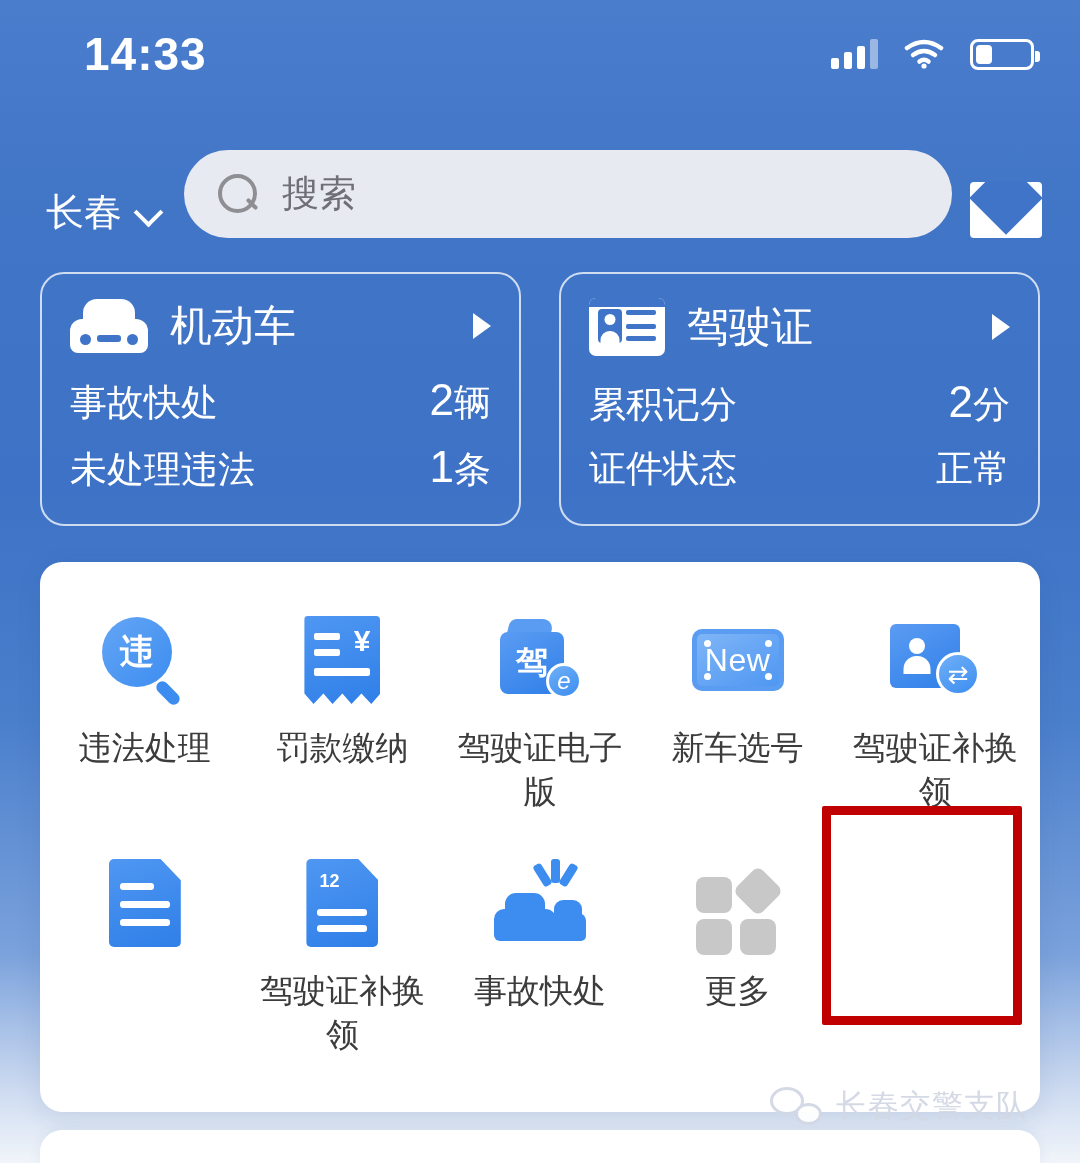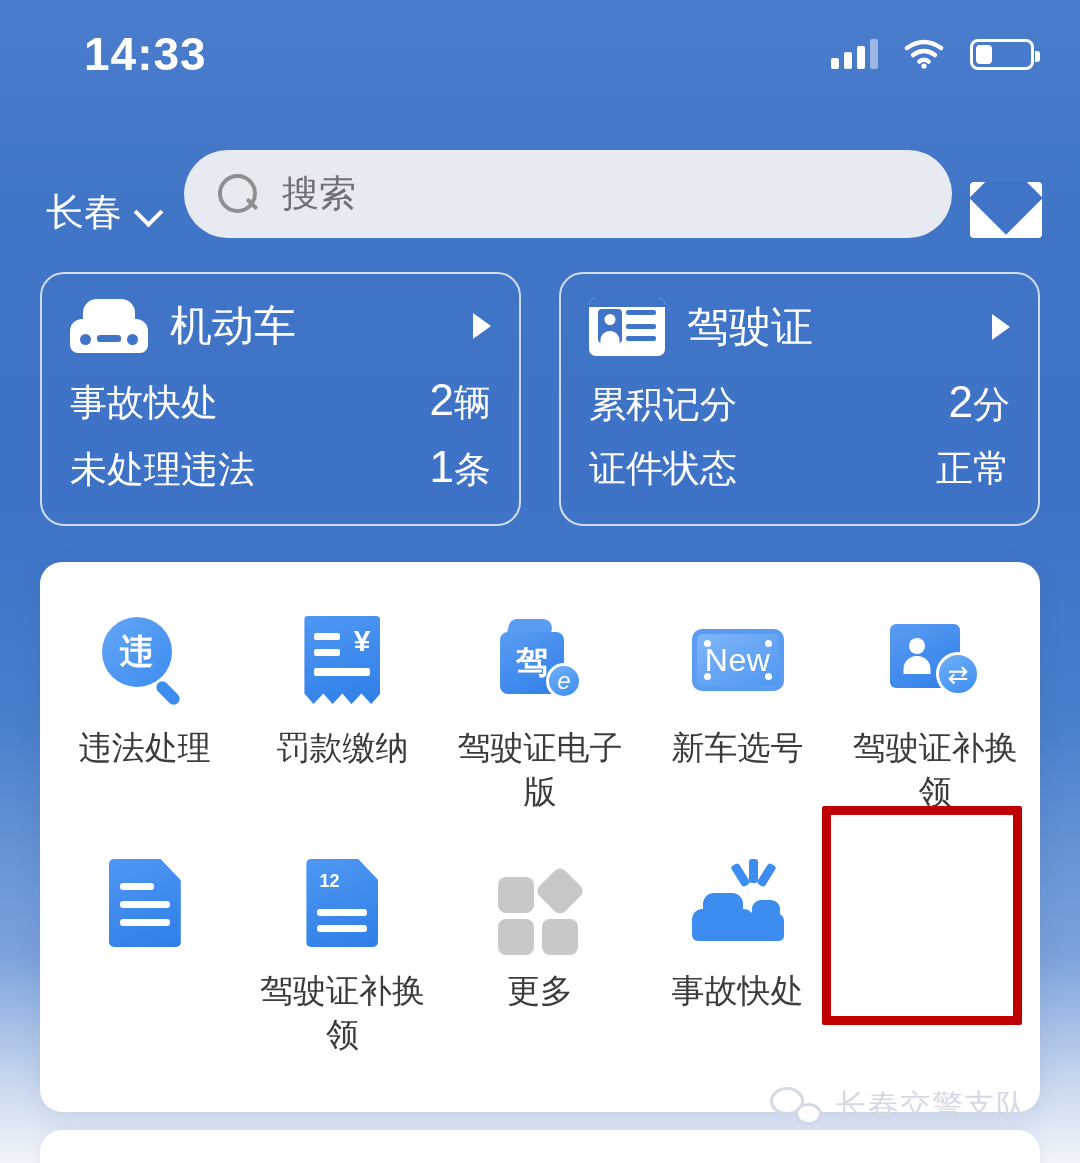--- a/index.html
+++ b/index.html
@@ -557,45 +557,45 @@
             <span class="num">12</span>
             <span class="ln a"></span>
               <span class="ln b"></span>
           </span>
         </span>
         <span class="lbl">驾驶证补换领</span>
       </div>
 
       <div class="cell">
         <span class="glyph">
-          <span class="g-more">
-              <i class="a"></i>
-              <i class="b"></i>
-              <i class="c"></i>
-              <i class="d"></i>
-            </span>
-        </span>
-        <span class="lbl">更多</span>
-      </div>
-
-      <div class="cell">
-        <span class="glyph">
           <span class="g-crash">
             <span class="spark s1"></span>
               <span class="spark s2"></span>
               <span class="spark s3"></span>
             <span class="c1r"></span>
               <span class="c2r"></span>
             <span class="car c1"></span>
               <span class="car c2"></span>
           </span>
         </span>
         <span class="lbl">事故快处</span>
       </div>
 
+      <div class="cell">
+        <span class="glyph">
+          <span class="g-more">
+              <i class="a"></i>
+              <i class="b"></i>
+              <i class="c"></i>
+              <i class="d"></i>
+            </span>
+        </span>
+        <span class="lbl">更多</span>
+      </div>
+
     </div>
 
     <div class="redbox" style="border-color: rgb(192, 0, 0);"></div>
   </div>
 
   <div class="nextcard"></div>
 
   <div class="watermark">
     <span class="wechat">
       <span class="b1"></span>

